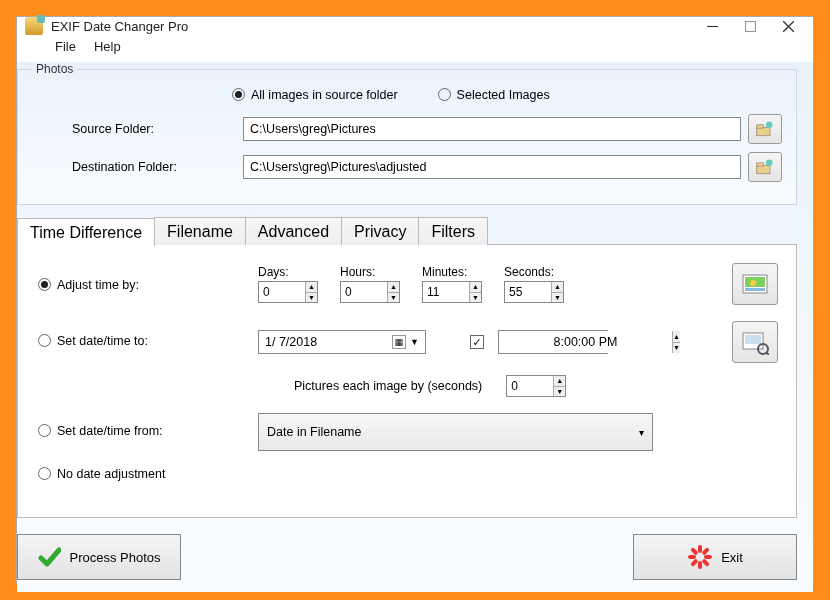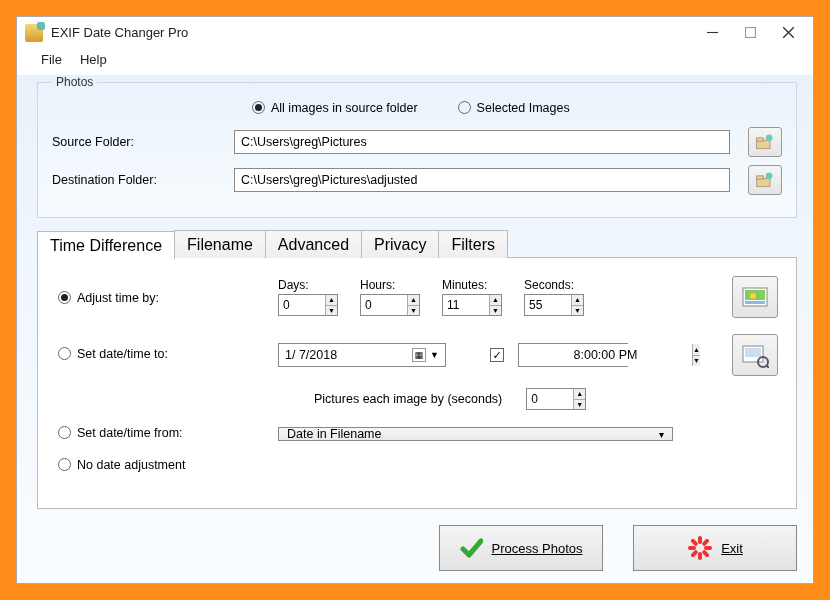--- a/index.html
+++ b/index.html
@@ -5,26 +5,26 @@
 * { box-sizing: border-box; margin: 0; padding: 0; font-family: "Segoe UI", Tahoma, sans-serif; }
 body { background: #ff8c1a; width: 830px; height: 600px; padding: 16px; }
 .window { background: #fff; width: 798px; height: 568px; border: 1px solid #aaa; display: flex; flex-direction: column; }
 .titlebar { display: flex; align-items: center; height: 34px; padding: 0 4px 0 8px; }
 .titlebar-icon { width: 18px; height: 18px; margin-right: 8px; background: linear-gradient(#f5d97a,#d49a2a); border-radius: 2px; position: relative; }
 .titlebar-icon::after { content:""; position:absolute; top:-2px; right:-2px; width:8px; height:8px; background:#6bb; border-radius:2px; }
 .title-text { font-size: 13px; flex: 1; color: #222; }
 .win-controls { display: flex; gap: 24px; align-items: center; padding-right: 14px; }
 .win-btn { width: 14px; height: 14px; display:flex; align-items:center; justify-content:center; color:#333; cursor:pointer; }
 .win-btn svg { width: 11px; height: 11px; }
-.menubar { display: flex; gap: 18px; padding: 4px 16px 8px 24px; font-size: 13px; color: #222; background:#fff; }
+.menubar { display: flex; gap: 18px; padding: 4px 16px 8px 38px; font-size: 13px; color: #222; background:#fff; }
 .menubar span { cursor: pointer; }
-.client { flex: 1; padding: 0 16px 12px 20px; background: linear-gradient(#e9f2fb,#fafdff); display:flex; flex-direction:column; }
+.client { flex: 1; padding: 0 16px 12px 0; background: linear-gradient(#e9f2fb,#fafdff); display:flex; flex-direction:column; }
 fieldset.photos { border: 1px solid #cdd7e1; background: linear-gradient(#eaf3fb,#f7fbff); padding: 10px 14px 14px 14px; font-size: 12px; }
 fieldset.photos legend { padding: 0 4px; color:#333; font-size:12px; }
-.row { display: flex; align-items: center; gap: 12px; font-size: 12.5px; }
+.row { display: flex; align-items: center; gap: 1px; font-size: 12.5px; margin-left: 40px; }
 .radio-row { margin: 2px 0 12px 200px; gap: 40px; }
 .radio { display: inline-flex; gap: 6px; cursor:pointer; }
 .radio .dot { width:13px; height:13px; border:1px solid #666; border-radius:50%; display:inline-flex; align-items:center; justify-content:center; }
 .radio.selected .dot::after { content:""; width:7px; height:7px; background:#222; border-radius:50%; }
 .folder-row { margin-bottom: 8px; }
 .folder-label { width: 170px; }
 .textfield { flex: 1; height: 24px; border:1px solid #888; background:#fff; padding: 2px 6px; font-size:12.5px; }
 .icon-btn { width: 34px; height: 30px; border:1px solid #999; background: linear-gradient(#f5f5f5,#e5e5e5); border-radius:3px; display:flex; align-items:center; justify-content:center; margin-left:6px; cursor:pointer; }
 .icon-btn svg { width: 20px; height: 18px; }
 .tabs { display:flex; font-size:16px; margin-top: 12px; position: relative; z-index:2; }
@@ -42,22 +42,22 @@
 .spin-ctrl div:first-child { border-bottom:1px solid #aaa; }
 .side-icon { width:46px; height:42px; border:1px solid #999; background:linear-gradient(#f5f5f5,#e5e5e5); border-radius:3px; display:flex; align-items:center; justify-content:center; cursor:pointer; margin-left:auto; }
 .side-icon svg { width:28px; height:26px; }
 .date-input { width:168px; height:24px; border:1px solid #888; display:flex; align-items:center; padding:0 6px; font-size:12.5px; justify-content:space-between; }
 .date-input .cal { width:14px; height:14px; border:1px solid #999; display:flex; align-items:center; justify-content:center; font-size:9px; }
 .date-input .dd { font-size:9px; }
 .checkbox { width:14px; height:14px; border:1px solid #666; display:inline-flex; align-items:center; justify-content:center; font-size:11px; margin-left:44px; margin-right:14px; }
 .time-spinner { width:110px; height:24px; border:1px solid #888; display:flex; }
 .time-spinner input { border:none; flex:1; padding:0 6px; font-size:12.5px; text-align:center; outline:none; }
 .increment-row { display:flex; align-items:center; margin:-4px 0 16px 256px; gap:24px; font-size:12.5px;}
-.dropdown { flex:1; max-width:395px; height:14px; border:1px solid #888; background:linear-gradient(#f7f7f7,#e9e9e9); display:flex; align-items:center; justify-content:space-between; padding:0 8px; font-size:12.5px; cursor:pointer;}
-.buttons-row { display:flex; justify-content:flex-end; gap:30px; margin-top:16px;text-decoration:underline; }
+.dropdown { flex:1; max-width:395px; height:38px; border:1px solid #888; background:linear-gradient(#f7f7f7,#e9e9e9); display:flex; align-items:center; justify-content:space-between; padding:0 8px; font-size:12.5px; cursor:pointer;}
+.buttons-row { display:flex; justify-content:space-between; gap:30px; margin-top:16px; }
 .big-btn { width:164px; height:46px; border:1px solid #888; background:linear-gradient(#f5f5f5,#e3e3e3); display:flex; align-items:center; justify-content:center; gap:8px; font-size:13px; cursor:pointer; }
 .check-icon { width:24px; height:24px; }
 .exit-icon { width:26px; height:26px; }
 </style>
 </head>
 <body>
 
 <div class="window">
   <div class="titlebar">
     <div class="titlebar-icon"></div>

